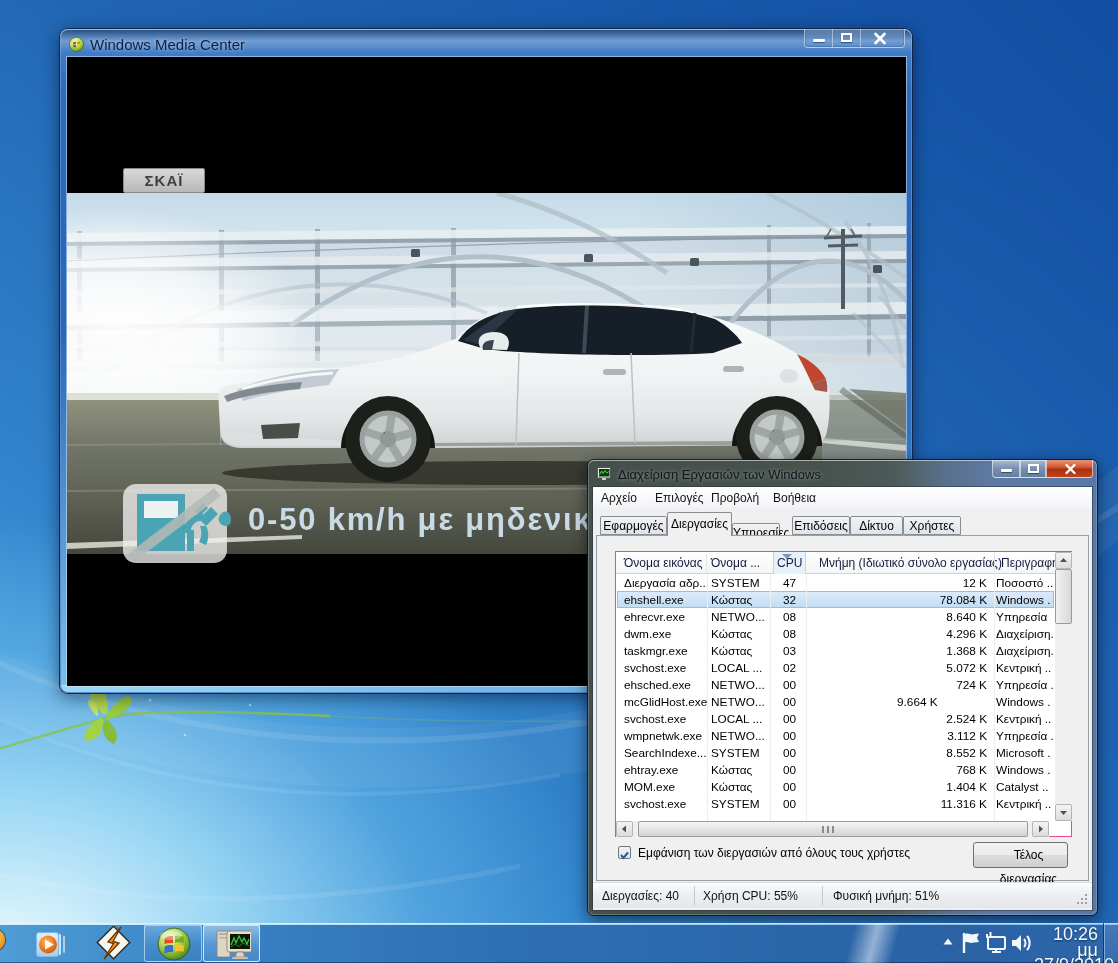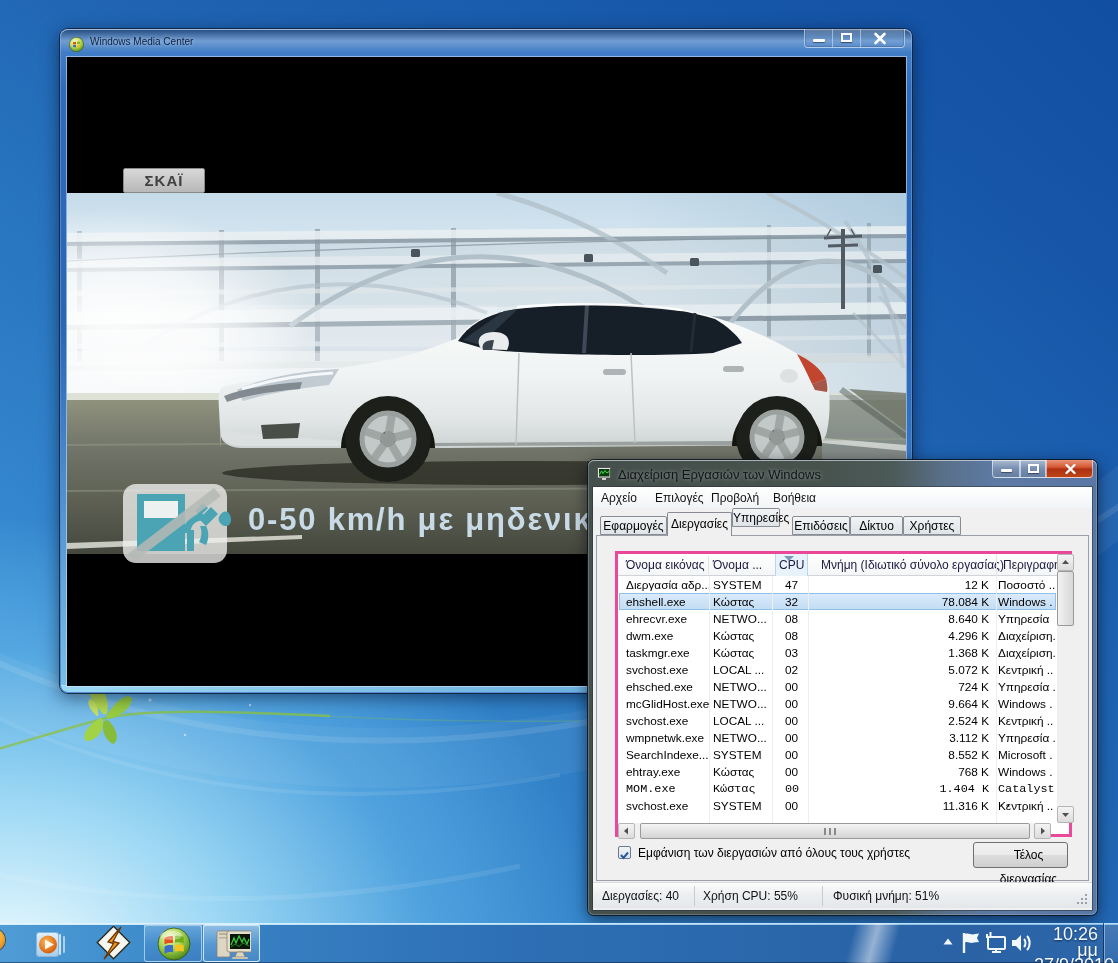--- a/index.html
+++ b/index.html
@@ -54,21 +54,21 @@
           <stop offset="80%" stop-color="#7fae2c"></stop>
           <stop offset="100%" stop-color="#567f1a"></stop>
       </radialGradient>
     </defs>
     <circle cx="7.5" cy="7.5" r="7.2" fill="url(#mcorb)" stroke="#3c5c14" stroke-width="0.6"></circle>
     <path d="M4 5.2 L7 4.8 L7 7.2 L4 7.4 Z" fill="#d84c1e"></path>
     <path d="M8 4.7 L11.2 4.4 L11.2 7 L8 7.1 Z" fill="#8ab824"></path>
     <path d="M4 8 L7 8 L7 10.4 L4.2 10 Z" fill="#3f6fc0"></path>
     <path d="M8 8 L11.2 7.8 L11 10.2 L8 10.5 Z" fill="#e8c020"></path>
   </svg>
-  <div class="abs" style="left:30px;top:7px;font-size:10px;color:#0d2142;text-shadow:0 0 4px rgba(255,255,255,0.5);">Windows Media Center</div>
+  <div class="abs" style="left:30px;top:7px;font-size:15px;color:#0d2142;text-shadow:0 0 4px rgba(255,255,255,0.5);">Windows Media Center</div>
 
   <div class="abs" style="left:744px;top:0;width:101px;height:19px;border:1px solid rgba(220,235,250,0.55);border-top:none;border-radius:0 0 4px 4px;background:linear-gradient(to bottom, rgba(255,255,255,0.28), rgba(180,210,240,0.10) 45%, rgba(90,130,180,0.12));box-shadow:inset 0 0 0 1px rgba(40,70,120,0.25);">
     <div class="abs" style="left:27px;top:0;width:1px;height:18px;background:rgba(230,240,250,0.5);"></div>
     <div class="abs" style="left:55px;top:0;width:1px;height:18px;background:rgba(230,240,250,0.5);"></div>
     <div class="abs" style="left:8px;top:10px;width:12px;height:3px;background:#fff;border-radius:1px;box-shadow:0 1px 1px rgba(0,20,50,0.5);"></div>
     <div class="abs" style="left:36px;top:4px;width:11px;height:9px;border:2px solid #fff;box-shadow:0 1px 1px rgba(0,20,50,0.5);"></div>
     <svg class="abs" style="left:68px;top:3px" width="14" height="13">
         <path d="M2.5 2 L11.5 11 M11.5 2 L2.5 11" stroke="#ffffff" stroke-width="2.6" stroke-linecap="round"></path>
       </svg>
   </div>
@@ -298,28 +298,28 @@
 
     <div class="abs" style="left:0;top:0;width:499px;height:21px;background:linear-gradient(#ffffff,#f1f4f7);font-size:12px;color:#111;">
       <span class="abs" style="left:8px;top:4px;">Αρχείο</span>
       <span class="abs" style="left:62px;top:4px;">Επιλογές</span>
       <span class="abs" style="left:118px;top:4px;">Προβολή</span>
       <span class="abs" style="left:180px;top:4px;text-align:center;">Βοήθεια</span>
     </div>
 
     <div class="abs" style="left:7px;top:29px;width:67px;height:19px;background:linear-gradient(#f2f4f5,#dfe4e8);border:1px solid #898c95;border-radius:2px 2px 0 0;font-size:12px;text-align:center;line-height:18px;">Εφαρμογές</div>
     <div class="abs" style="left:74px;top:25px;width:65px;height:24px;background:#f0f0f0;border:1px solid #898c95;border-bottom:none;border-radius:2px 2px 0 0;font-size:12px;text-align:center;line-height:22px;z-index:2;">Διεργασίες</div>
-    <div class="abs" style="left:139px;top:21px;width:48px;height:19px;background:linear-gradient(#f2f4f5,#dfe4e8);border:1px solid #898c95;border-radius:2px 2px 0 0;font-size:12px;text-align:center;line-height:18px;">Υπηρεσίες</div>
+    <div class="abs" style="left:139px;top:36px;width:48px;height:19px;background:linear-gradient(#f2f4f5,#dfe4e8);border:1px solid #898c95;border-radius:2px 2px 0 0;font-size:12px;text-align:center;line-height:18px;">Υπηρεσίες</div>
     <div class="abs" style="left:199px;top:29px;width:58px;height:19px;background:linear-gradient(#f2f4f5,#dfe4e8);border:1px solid #898c95;border-radius:2px 2px 0 0;font-size:12px;text-align:center;line-height:18px;">Επιδόσεις</div>
     <div class="abs" style="left:257px;top:29px;width:53px;height:19px;background:linear-gradient(#f2f4f5,#dfe4e8);border:1px solid #898c95;border-radius:2px 2px 0 0;font-size:12px;text-align:center;line-height:18px;">Δίκτυο</div>
     <div class="abs" style="left:310px;top:29px;width:58px;height:19px;background:linear-gradient(#f2f4f5,#dfe4e8);border:1px solid #898c95;border-radius:2px 2px 0 0;font-size:12px;text-align:center;line-height:18px;">Χρήστες</div>
 
     <div class="abs" style="left:3px;top:48px;width:493px;height:346px;border:1px solid #9b9fa8;background:#f0f0f0;"></div>
 
-    <div class="abs" style="left:22px;top:64px;width:457px;height:286px;background:#fff;border:3px solid #ec4899;font-size:12px;">
+    <div class="abs" style="left:22px;top:64px;width:457px;height:286px;background:#fff;border:1px solid #ec4899;font-size:12px;">
 
       <div class="abs" style="left:0;top:0;width:455px;height:22px;background:linear-gradient(#ffffff,#f4f5f6);border-bottom:1px solid #cfd4d8;color:#1a1a40;">
         <span class="abs" style="left:8px;top:4px;">Όνομα εικόνας</span>
         <span class="abs" style="left:95px;top:4px;">Όνομα ...</span>
         <div class="abs" style="left:157px;top:0;width:33px;height:22px;background:#e8f2fa;border-left:1px solid #b8d8ea;border-right:1px solid #b8d8ea;"></div>
         <span class="abs" style="left:161px;top:4px;">CPU</span>
         <svg class="abs" style="left:165px;top:1px" width="12" height="6">
             <path d="M1 1 L11 1 L6 6 Z" fill="#7a98b5"></path>
           </svg>
         <span class="abs" style="left:203px;top:4px;">Μνήμη (Ιδιωτικό σύνολο εργασίας)</span>
@@ -374,21 +374,21 @@
     <span class="abs" style="left:7px;top:2px;">ehsched.exe</span>
     <span class="abs" style="left:94px;top:2px;">NETWO...</span>
     <span class="abs" style="left:166px;top:2px;">00</span>
     <span class="abs" style="left:280px;top:2px;width:90px;text-align:right;">724 K</span>
     <span class="abs" style="left:379px;top:2px;">Υπηρεσία .</span>
   </div>
           <div class="abs" style="left:1px;top:119px;width:437px;height:17px;">
     <span class="abs" style="left:7px;top:2px;">mcGlidHost.exe</span>
     <span class="abs" style="left:94px;top:2px;">NETWO...</span>
     <span class="abs" style="left:166px;top:2px;">00</span>
-    <span class="abs" style="left:280px;top:2px;width:90px;text-align:right;">9.664 K</span>
+    <span class="abs" style="left:280px;top:2px;width:90px;text-align:left;">9.664 K</span>
     <span class="abs" style="left:379px;top:2px;">Windows .</span>
   </div>
           <div class="abs" style="left:1px;top:136px;width:437px;height:17px;">
     <span class="abs" style="left:7px;top:2px;">svchost.exe</span>
     <span class="abs" style="left:94px;top:2px;">LOCAL ...</span>
     <span class="abs" style="left:166px;top:2px;">00</span>
     <span class="abs" style="left:280px;top:2px;width:90px;text-align:right;">2.524 K</span>
     <span class="abs" style="left:379px;top:2px;">Κεντρική ..</span>
   </div>
           <div class="abs" style="left:1px;top:153px;width:437px;height:17px;">
@@ -405,21 +405,21 @@
     <span class="abs" style="left:280px;top:2px;width:90px;text-align:right;">8.552 K</span>
     <span class="abs" style="left:379px;top:2px;">Microsoft .</span>
   </div>
           <div class="abs" style="left:1px;top:187px;width:437px;height:17px;">
     <span class="abs" style="left:7px;top:2px;">ehtray.exe</span>
     <span class="abs" style="left:94px;top:2px;">Κώστας</span>
     <span class="abs" style="left:166px;top:2px;">00</span>
     <span class="abs" style="left:280px;top:2px;width:90px;text-align:right;">768 K</span>
     <span class="abs" style="left:379px;top:2px;">Windows .</span>
   </div>
-          <div class="abs" style="left:1px;top:204px;width:437px;height:17px;font-family:Liberation Mono, monospace;">
+          <div class="abs" style="left:1px;top:204px;width:437px;height:17px;">
     <span class="abs" style="left:7px;top:2px;">MOM.exe</span>
     <span class="abs" style="left:94px;top:2px;">Κώστας</span>
     <span class="abs" style="left:166px;top:2px;">00</span>
     <span class="abs" style="left:280px;top:2px;width:90px;text-align:right;">1.404 K</span>
     <span class="abs" style="left:379px;top:2px;">Catalyst ..</span>
   </div>
           <div class="abs" style="left:1px;top:221px;width:437px;height:17px;">
     <span class="abs" style="left:7px;top:2px;">svchost.exe</span>
     <span class="abs" style="left:94px;top:2px;">SYSTEM</span>
     <span class="abs" style="left:166px;top:2px;">00</span>

